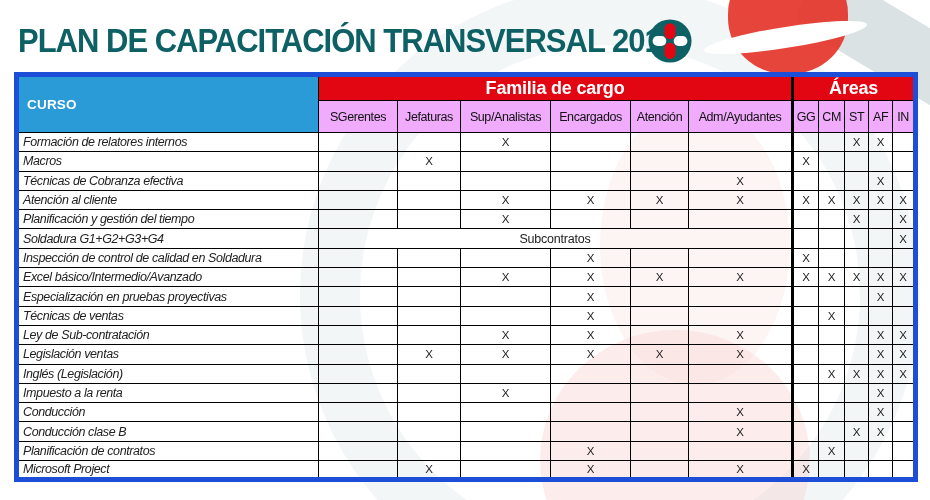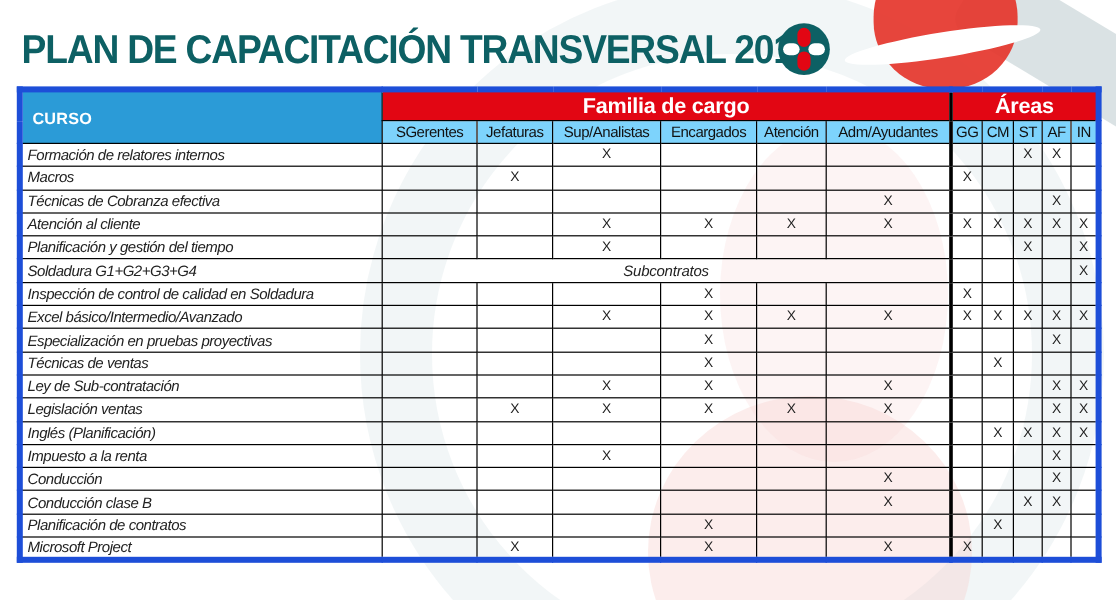--- a/index.html
+++ b/index.html
@@ -31,28 +31,28 @@
   table.plan{position:absolute;left:14px;top:72px;width:899px;border-collapse:collapse;
              table-layout:fixed;z-index:2;background:transparent;}
   .plan th,.plan td{border:1px solid #000;box-sizing:border-box;overflow:hidden;white-space:nowrap;}
   table.plan{border:5px solid #1d4ed8;}
   .sep{border-left:3px solid #000 !important;}
 
   .curso-header{background:#2b9bd7;color:#fff;text-align:left;padding:0 0 0 8px;
                 font-size:13.5px;font-weight:bold;letter-spacing:.2px;}
   .group-header{background:#e20613;color:#fff;font-size:18px;font-weight:bold;height:21px;
                 text-align:center;letter-spacing:-.2px;}
-  .sub{background:#7dd3fc;color:#111;font-size:12.5px;font-weight:normal;height:19px;
+  .sub{background:#f0abfc;color:#111;font-size:12.5px;font-weight:normal;height:32px;
        text-align:center;letter-spacing:-.4px;}
 
   .plan tbody td{height:19.3px;font-size:11.5px;text-align:center;padding:0;color:#222;
                  background:transparent;}
   .curso-cell{text-align:left !important;font-style:italic;padding-left:4px !important;
               font-size:12.5px !important;letter-spacing:-.4px;color:#1a1a1a;}
-  .merged-cell{font-size:12.5px !important;letter-spacing:-.2px;color:#1a1a1a;font-style:italic;}
+  .merged-cell{font-size:12.5px !important;letter-spacing:-.2px;color:#1a1a1a;}
 </style>
 </head>
 <body>
 
 <div class="page">
 
   <div>
     <div class="wm wm-ring"></div>
     <div class="wm wm-pink-big"></div>
     <div class="wm wm-pink-mid"></div>
@@ -265,21 +265,21 @@
           <td>X</td>
           <td>X</td>
           <td>X</td>
           <td class="sep"></td>
           <td></td>
           <td></td>
           <td>X</td>
           <td>X</td>
         </tr>
         <tr>
-          <td class="curso-cell">Inglés (Planificación)</td>
+          <td class="curso-cell">Inglés (Legislación)</td>
           <td></td>
           <td></td>
           <td></td>
           <td></td>
           <td></td>
           <td></td>
           <td class="sep"></td>
           <td>X</td>
           <td>X</td>
           <td>X</td>

